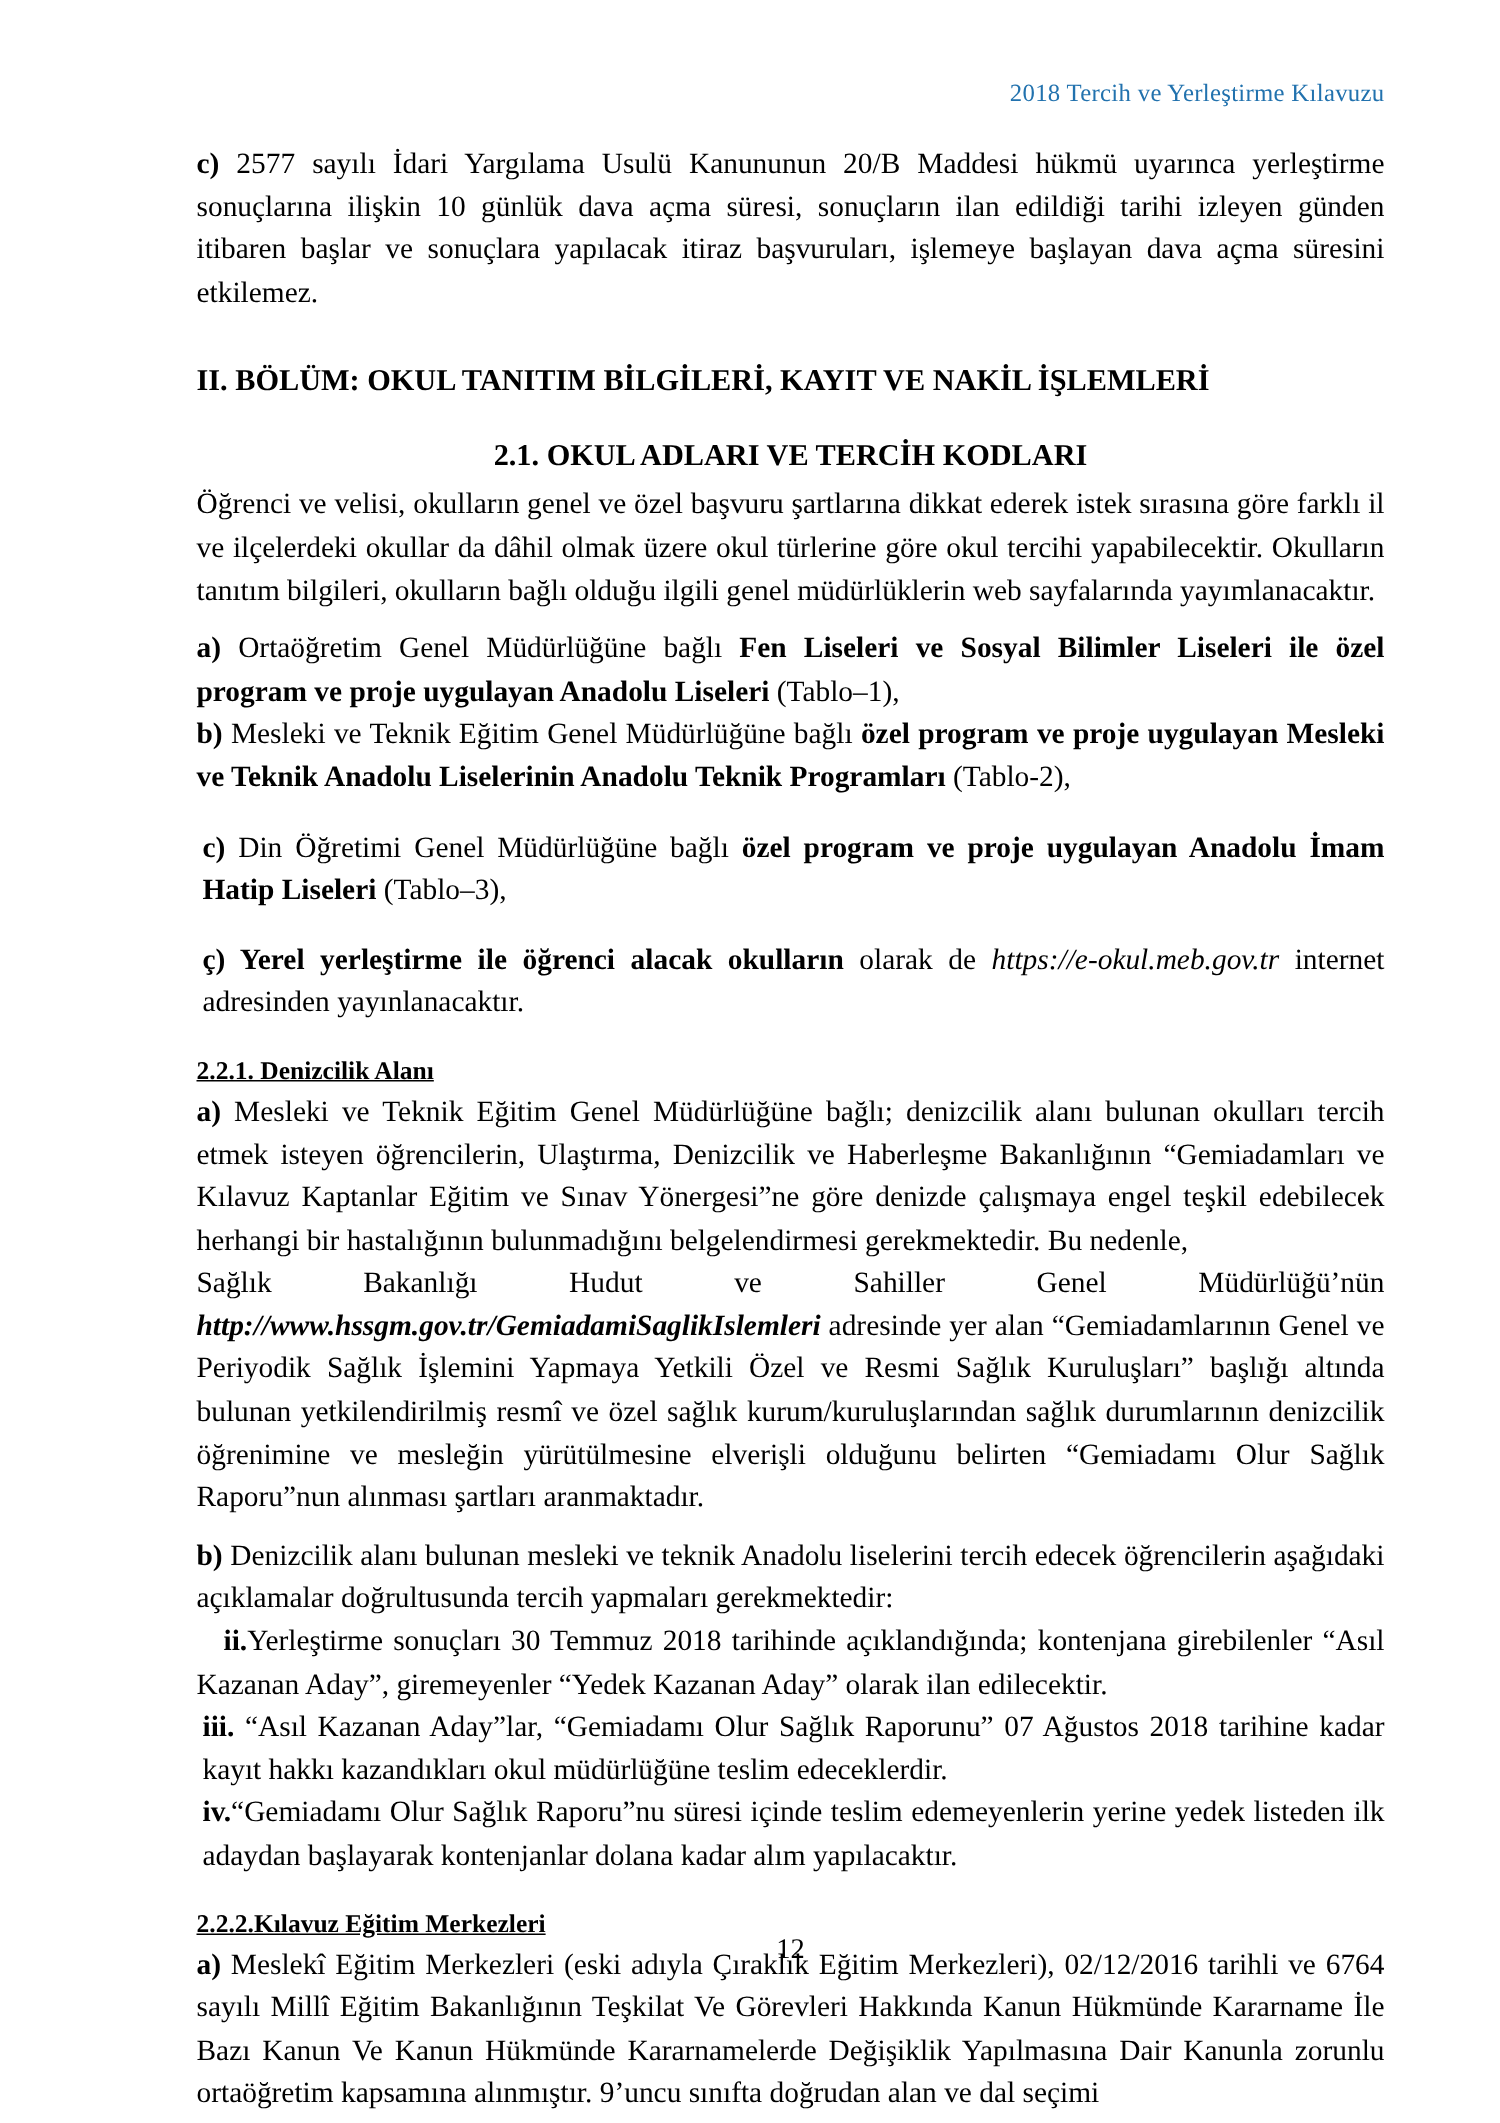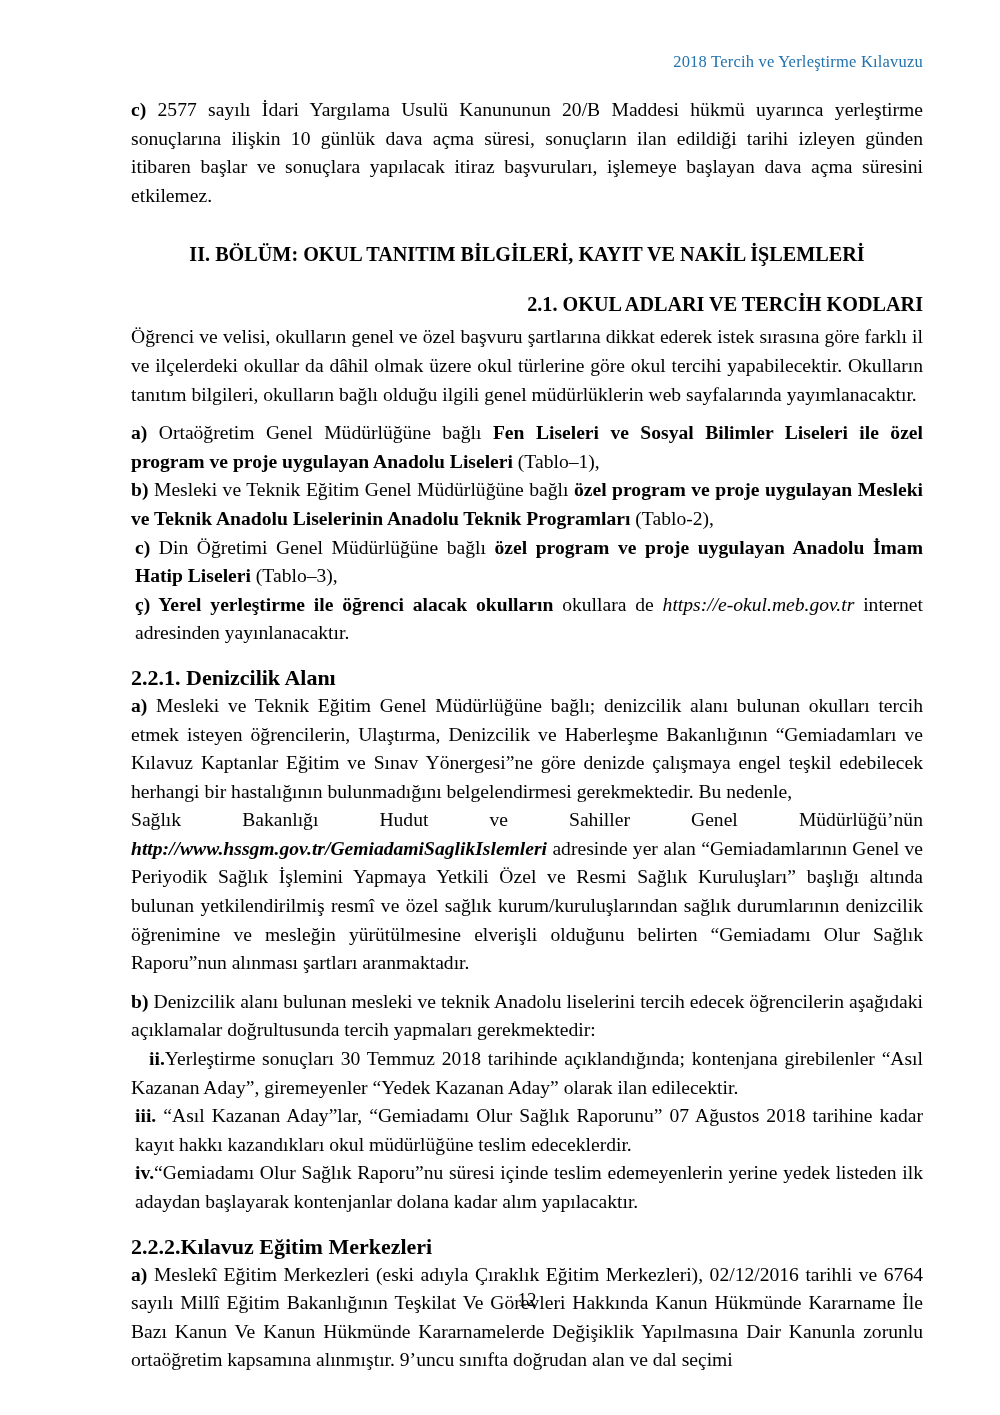--- a/index.html
+++ b/index.html
@@ -65,28 +65,28 @@
   
 
   b, .b { font-weight: bold; }
   i, .i { font-style: italic; }
   .bi { font-weight: bold; font-style: italic; }
 
   
   .h-section {
     font-size: 20.2px;
     font-weight: bold;
-    text-align: center;
+    text-align: left;
     line-height: 28px;
     margin: 0;
   }
   .h-sub {
     font-size: 20.2px;
     font-weight: bold;
-    text-align: right;
+    text-align: center;
     line-height: 28px;
     margin: 0;
   }
   .h-just {
     font-size: 20.2px;
     font-weight: bold;
     text-align: justify;
     text-justify: inter-word;
     line-height: 28.5px;
     margin: 0;
@@ -96,36 +96,37 @@
     display: block;
     text-align: justify;
   }
   .h-just-line1::after {
     content: "";
     display: inline-block;
     width: 100%;
     height: 0;
   }
   .h-small {
-    font-size: 22px;
+    font-size: 17px;
     font-weight: bold;
     line-height: 28px;
     margin: 0;
+    text-decoration: underline;
   }
 
   
   .gap-xl { height: 30px; }
   .gap-lg { height: 22px; }
   .gap-md { height: 16px; }
   .gap-sm { height: 10px; }
   .gap-xs { height: 5px; }
 
   
   .item { text-align: justify; }
-  .item-indent1 { padding-left: 4px; text-indent: 0; }
+  .item-indent1 { padding-left: 4px; text-indent: 0; margin-top: 18px; }
   .item-roman   { padding-left: 0px; text-indent: 18px; }
   .item-roman2  { padding-left: 4px; text-indent: 0px; }
 
   
   .stretched-line {
     display: flex;
     justify-content: space-between;
     width: 100%;
     font-size: 19.6px;
     line-height: 28.6px;
@@ -168,21 +169,21 @@
     <p class="para">Öğrenci ve velisi, okulların genel ve özel başvuru şartlarına dikkat ederek istek sırasına göre farklı il ve ilçelerdeki okullar da dâhil olmak üzere okul türlerine göre okul tercihi yapabilecektir. Okulların tanıtım bilgileri, okulların bağlı olduğu ilgili genel müdürlüklerin web sayfalarında yayımlanacaktır.</p>
 
     <div class="gap-sm"></div>
 
     <p class="para item"><b>a)</b><span> Ortaöğretim Genel Müdürlüğüne bağlı </span><b>Fen Liseleri ve Sosyal Bilimler Liseleri ile özel program ve proje uygulayan Anadolu Liseleri</b><span> (Tablo–1),</span></p>
 
     <p class="para item"><b>b)</b><span> Mesleki ve Teknik Eğitim Genel Müdürlüğüne bağlı </span><b>özel program ve proje uygulayan Mesleki ve Teknik Anadolu Liselerinin Anadolu Teknik Programları</b><span>  (Tablo-2),</span></p>
 
     <p class="para item item-indent1"><b>c)</b><span> Din Öğretimi Genel Müdürlüğüne bağlı </span><b>özel program ve proje uygulayan Anadolu İmam Hatip Liseleri</b><span> (Tablo–3),</span></p>
 
-    <p class="para item item-indent1"><b>ç)</b><b> Yerel yerleştirme ile öğrenci alacak okulların</b><span> okullara de </span><i>https://e-okul.meb.gov.tr</i><span> internet adresinden yayınlanacaktır.</span></p>
+    <p class="para item item-indent1"><b>ç)</b><b> Yerel yerleştirme ile öğrenci alacak okulların</b><span> olarak de </span><i>https://e-okul.meb.gov.tr</i><span> internet adresinden yayınlanacaktır.</span></p>
 
     <div class="gap-md"></div>
 
 
     <p class="h-small">2.2.1. Denizcilik Alanı</p>
 
     <p class="para"><b>a)</b><span> Mesleki ve Teknik Eğitim Genel Müdürlüğüne bağlı; denizcilik alanı bulunan okulları tercih etmek isteyen öğrencilerin, Ulaştırma, Denizcilik ve Haberleşme Bakanlığının “Gemiadamları ve Kılavuz Kaptanlar Eğitim ve Sınav Yönergesi”ne göre denizde çalışmaya engel teşkil edebilecek herhangi bir hastalığının bulunmadığını belgelendirmesi gerekmektedir. Bu nedenle,</span></p>
 
     <div class="stretched-line">
       <span>Sağlık</span>

